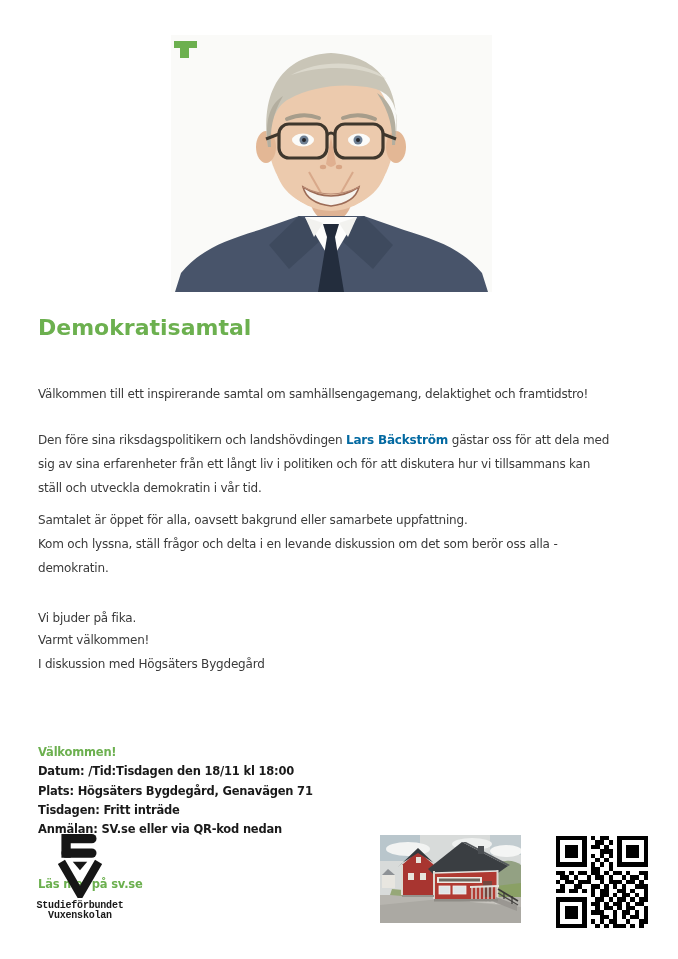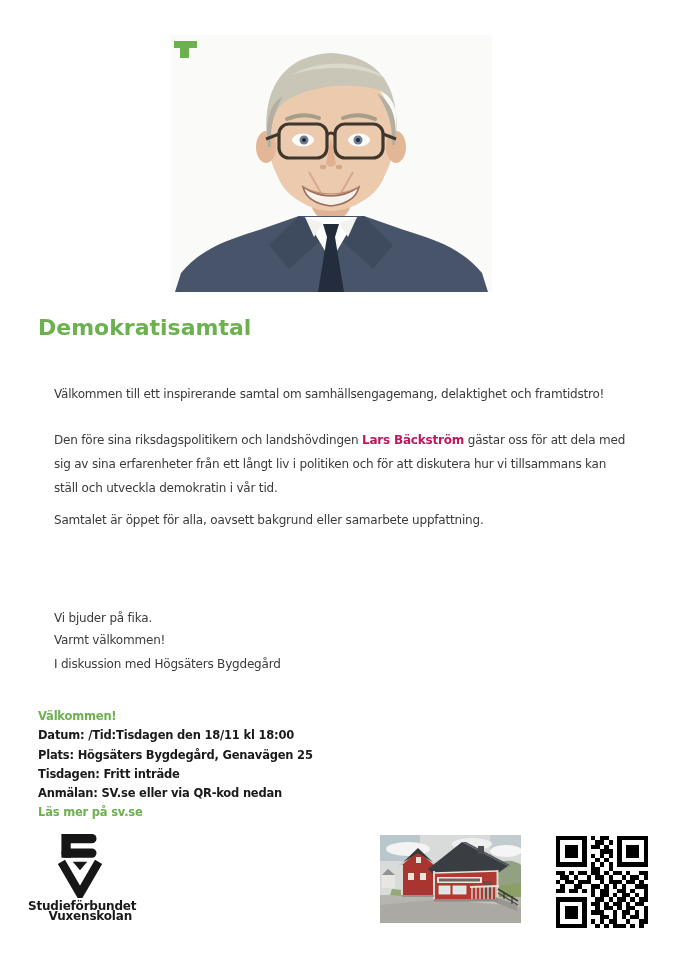--- a/index.html
+++ b/index.html
@@ -11,42 +11,42 @@
   .line{white-space:nowrap;}
 
   
   #title{
     left:38px;top:313px;font-size:22px;font-weight:bold;color:#6cb04f;
     letter-spacing:0px;line-height:30px;
   }
 
   
   .para{
-    left:38px;font-size:12px;color:#3a3a3a;line-height:24px;letter-spacing:-0.2px;margin-left:16px;
+    left:38px;font-size:12px;color:#3a3a3a;line-height:24px;letter-spacing:-0.2px;
   }
-  .para b{color:#be185d;}
+  .para b{color:#0369a1;}
 
   
   #details{
     left:38px;top:707px;font-size:11.5px;font-weight:bold;line-height:19.3px;
     letter-spacing:-0.2px;color:#1a1a1a;
   }
-  .green{color:#6cb04f;}
+  .green{color:#6cb04f;margin-top:36px;}
 
   
   #portrait{left:171px;top:35px;width:321px;height:257px;}
   #green-mark{left:174px;top:40px;width:24px;height:18px;}
   #green-mark .h{position:absolute;left:0;top:1px;width:23px;height:7px;background:#6cb04f;}
   #green-mark .v{position:absolute;left:6px;top:7px;width:9px;height:11px;background:#6cb04f;}
 
   
   #sv-logo{left:55px;top:834px;width:50px;height:64px;}
   #sv-logo-text{
-    left:28px;top:901px;width:104px;text-align:right;
-    font-size:12px;font-weight:bold;color:#191919;line-height:10px;letter-spacing:-0.2px;
+    left:28px;top:901px;width:104px;text-align:center;
+    font-size:10px;font-weight:bold;color:#191919;line-height:10px;letter-spacing:-0.2px;font-family:Liberation Mono, monospace;
   }
 
   
   #venue{left:380px;top:835px;width:141px;height:88px;}
 
   
   #qr{
     left:556px;top:836px;width:92px;height:92px;background:#ffffff;
     display:grid;grid-template-columns:repeat(21,1fr);grid-template-rows:repeat(21,1fr);
   }
@@ -123,35 +123,37 @@
   </div>
 
   <div class="abs para" style="top:428px">
     <div class="line"><span>Den före sina riksdagspolitikern och landshövdingen </span><b>Lars Bäckström</b><span> gästar oss för att dela med</span></div>
     <div class="line">sig av sina erfarenheter från ett långt liv i politiken och för att diskutera hur vi tillsammans kan</div>
     <div class="line">ställ och utveckla demokratin i vår tid.</div>
   </div>
 
   <div class="abs para" style="top:508px">
     <div class="line">Samtalet är öppet för alla, oavsett bakgrund eller samarbete uppfattning.</div>
+    <div class="line">Kom och lyssna, ställ frågor och delta i en levande diskussion om det som berör oss alla -</div>
+    <div class="line">demokratin.</div>
   </div>
 
   <div class="abs para" style="top:606px">
     <div class="line">Vi bjuder på fika.</div>
   </div>
 
   <div class="abs para" style="top:628px">
     <div class="line">Varmt välkommen!</div>
     <div class="line">I diskussion med Högsäters Bygdegård</div>
   </div>
 
   <div id="details" class="abs">
     <div class="line green">Välkommen!</div>
     <div class="line">Datum: /Tid:Tisdagen den 18/11 kl 18:00</div>
-    <div class="line">Plats: Högsäters Bygdegård, Genavägen 25</div>
+    <div class="line">Plats: Högsäters Bygdegård, Genavägen 71</div>
     <div class="line">Tisdagen: Fritt inträde</div>
     <div class="line">Anmälan: SV.se eller via QR-kod nedan</div>
     <div class="line green">Läs mer på sv.se</div>
   </div>
 
   <svg id="sv-logo" class="abs" viewBox="0 0 48 62" xmlns="http://www.w3.org/2000/svg">
     <rect x="10" y="0" width="30" height="9" rx="4.5" fill="#161616"></rect>
     <rect x="6" y="0" width="9" height="23" fill="#161616"></rect>
     <rect x="6" y="14" width="34" height="9" rx="4.5" fill="#161616"></rect>
     <polygon points="17,27 24,35 31,27" fill="#161616"></polygon>

